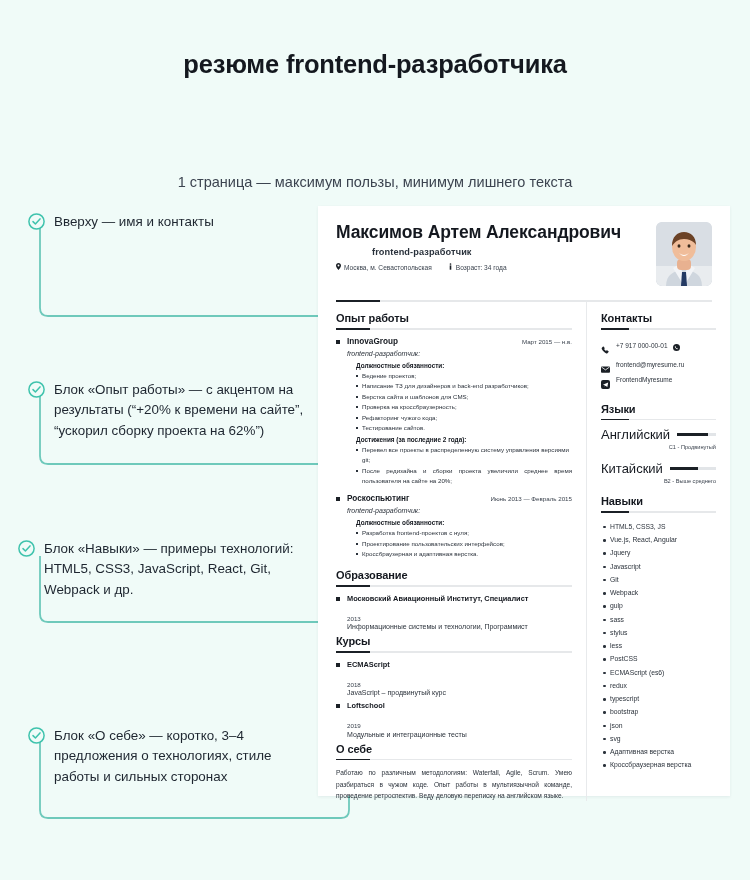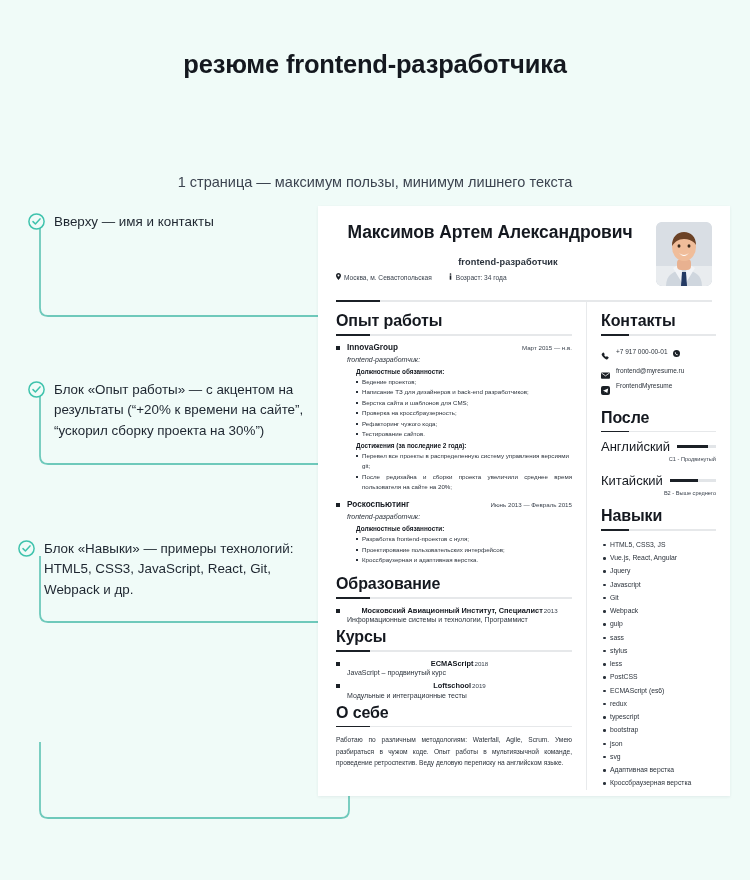--- a/index.html
+++ b/index.html
@@ -43,27 +43,27 @@
   .conn svg { display: block; }
 
   
   .resume {
     position: absolute; left: 318px; top: 206px;
     width: 412px; height: 590px;
     background: #ffffff;
     box-shadow: 0 1px 3px rgba(20,40,60,.07);
   }
   .r-head { padding: 16px 18px 10px 18px; display: flex; }
-  .r-head-left { flex: 1 1 auto; min-width: 0; text-align: center; }
+  .r-head-left { flex: 1 1 auto; min-width: 0; }
   .r-name {
     font-size: 17.5px; font-weight: bold; color: #14181f;
     line-height: 1.25; letter-spacing: -0.1px;
   }
   .r-role {
-    margin-top: 13px; font-size: 9.2px; font-weight: bold;
+    margin-top: 3px; font-size: 9.2px; font-weight: bold;
     color: #2a323c; letter-spacing: .1px; padding-left: 36px;
   }
   .r-meta {
     margin-top: 6px; display: flex; gap: 16px; align-items: center;
     font-size: 6.6px; color: #3b434e;
   }
   .r-meta span.ico { display: inline-block; margin-right: 3px; }
   .r-photo {
     flex: 0 0 auto; width: 56px; height: 64px; border-radius: 6px;
     overflow: hidden; margin-left: 12px; background: #d8dde3;
@@ -76,21 +76,21 @@
   }
 
   .r-body { display: flex; padding: 0 0 0 0; }
   .r-main { width: 268px; padding: 10px 14px 0 18px; }
   .r-side {
     width: 144px; padding: 10px 14px 0 14px;
     border-left: 1px solid #e8eaec; min-height: 470px;
   }
 
   .sec-title {
-    font-size: 16px; font-weight: bold; color: #14181f; letter-spacing: -.1px;
+    font-size: 11px; font-weight: bold; color: #14181f; letter-spacing: -.1px;
   }
   .sec-rule {
     margin-top: 4px; margin-bottom: 7px; height: 1.6px; background: #e6e8ea; position: relative;
   }
   .sec-rule::before {
     content:""; position:absolute; left:0; top:0; width:34px; height:1.6px; background:#1b2026;
   }
   .side .sec-rule::before { width: 28px; }
 
   .job { position: relative; padding-left: 11px; margin-bottom: 8px; }
@@ -109,21 +109,21 @@
   }
   ul.dots li::before {
     content:""; position:absolute; left:-6px; top:4px; width:2px; height:2px; background:#2b323b;
   }
   ul.dots li.just { text-align: justify; }
 
   .edu, .course { position: relative; padding-left: 11px; margin-bottom: 5px; }
   .edu::before, .course::before {
     content:""; position:absolute; left:0; top:3px; width:4px; height:4px; background:#1b2026;
   }
-  .edu-line { display:flex; justify-content: center; align-items: baseline; gap:1px; }
+  .edu-line { display:flex; justify-content: center; align-items: baseline; gap:12px;flex-direction:column; }
   .edu-name { font-size: 7.4px; font-weight: bold; color:#14181f; }
   .edu-year { font-size: 6.2px; color:#3b434e; }
   .edu-sub { font-size: 7px; color:#2b323b; margin-top: 1.5px; }
 
   .about-text {
     font-size: 6.6px; line-height: 1.72; color: #2b323b; text-align: justify;
   }
 
   
   .contact-row { display: flex; align-items: center; gap: 5px; margin-bottom: 5px; }
@@ -195,33 +195,42 @@
     <span class="txt">Вверху — имя и контакты</span>
   </div>
 
   <div class="ann ann-2">
     <span class="check">
       <svg width="17" height="17" viewBox="0 0 17 17">
         <circle cx="8.5" cy="8.5" r="7.6" fill="none" stroke="#3fc3ad" stroke-width="1.5"></circle>
         <path d="M5,8.6 L7.4,11 L12,5.9" fill="none" stroke="#3fc3ad" stroke-width="1.5" stroke-linecap="round" stroke-linejoin="round"></path>
       </svg>
     </span>
-    <span class="txt">Блок «Опыт работы» — с акцентом на результаты (“+20% к времени на сайте”, “ускорил сборку проекта на 30%”)</span>
+    <span class="txt">Блок «Опыт работы» — с акцентом на результаты (“+20% к времени на сайте”, “ускорил сборку проекта на 62%”)</span>
   </div>
 
   <div class="ann ann-3">
     <span class="check">
       <svg width="17" height="17" viewBox="0 0 17 17">
         <circle cx="8.5" cy="8.5" r="7.6" fill="none" stroke="#3fc3ad" stroke-width="1.5"></circle>
         <path d="M5,8.6 L7.4,11 L12,5.9" fill="none" stroke="#3fc3ad" stroke-width="1.5" stroke-linecap="round" stroke-linejoin="round"></path>
       </svg>
     </span>
     <span class="txt">Блок «Навыки» —  примеры технологий: HTML5, CSS3, JavaScript, React, Git, Webpack и др.</span>
   </div>
 
+  <div class="ann ann-4">
+    <span class="check">
+      <svg width="17" height="17" viewBox="0 0 17 17">
+        <circle cx="8.5" cy="8.5" r="7.6" fill="none" stroke="#3fc3ad" stroke-width="1.5"></circle>
+        <path d="M5,8.6 L7.4,11 L12,5.9" fill="none" stroke="#3fc3ad" stroke-width="1.5" stroke-linecap="round" stroke-linejoin="round"></path>
+      </svg>
+    </span>
+    <span class="txt">Блок «О себе» — коротко, 3–4 предложения о технологиях, стиле работы и сильных сторонах</span>
+  </div>
 
   <div class="resume">
 
     <div class="r-head">
       <div class="r-head-left">
         <div class="r-name">Максимов Артем Александрович</div>
         <div class="r-role">frontend-разработчик</div>
         <div class="r-meta">
           <div>
             <span class="ico">
@@ -376,21 +385,21 @@
             <svg width="9" height="9" viewBox="0 0 10 10">
                 <rect x="0" y="0" width="10" height="10" rx="2.2" fill="#1b2026"></rect>
                 <path d="M2 5.2l6-2.3-1 4.8-2-1.4-.9.9-.1-1.7z" fill="#fff"></path>
               </svg>
           </span>
           <span class="ct">FrontendMyresume</span>
         </div>
 
         <div class="side-gap"></div>
 
-        <div class="sec-title">После</div>
+        <div class="sec-title">Языки</div>
         <div class="sec-rule"></div>
 
         <div class="lang-block">
           <div class="lang-row">
             <span class="lang-name">Английский</span>
             <span class="bar">
                 <i style="width:80%"></i>
               </span>
           </div>
           <div class="lang-lvl">C1 - Продвинутый</div>

